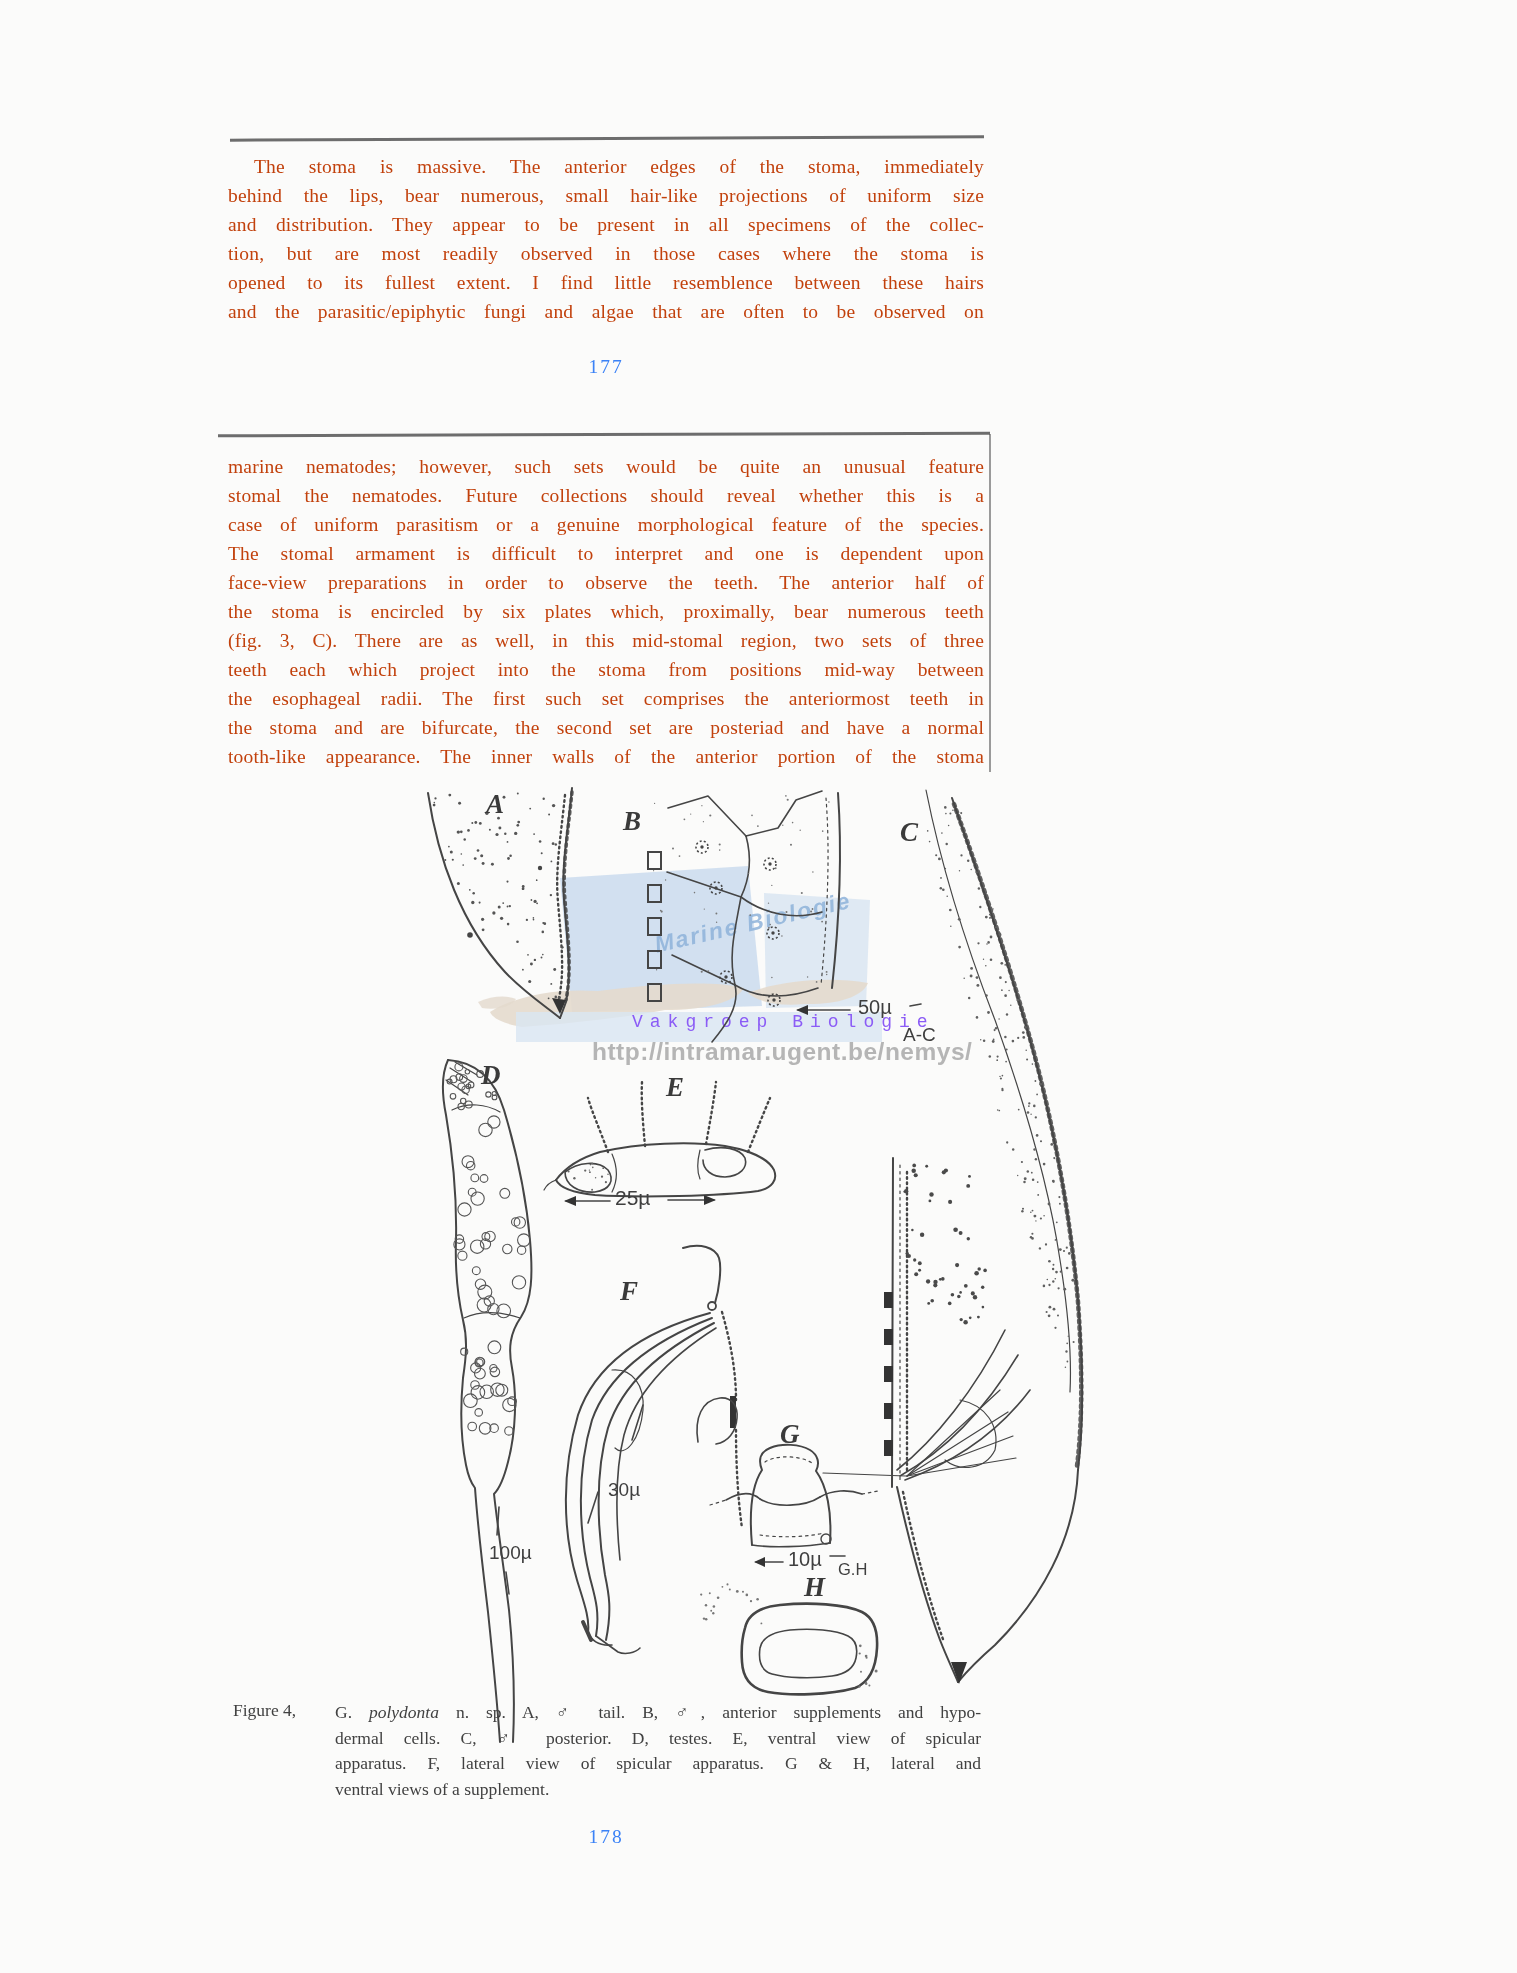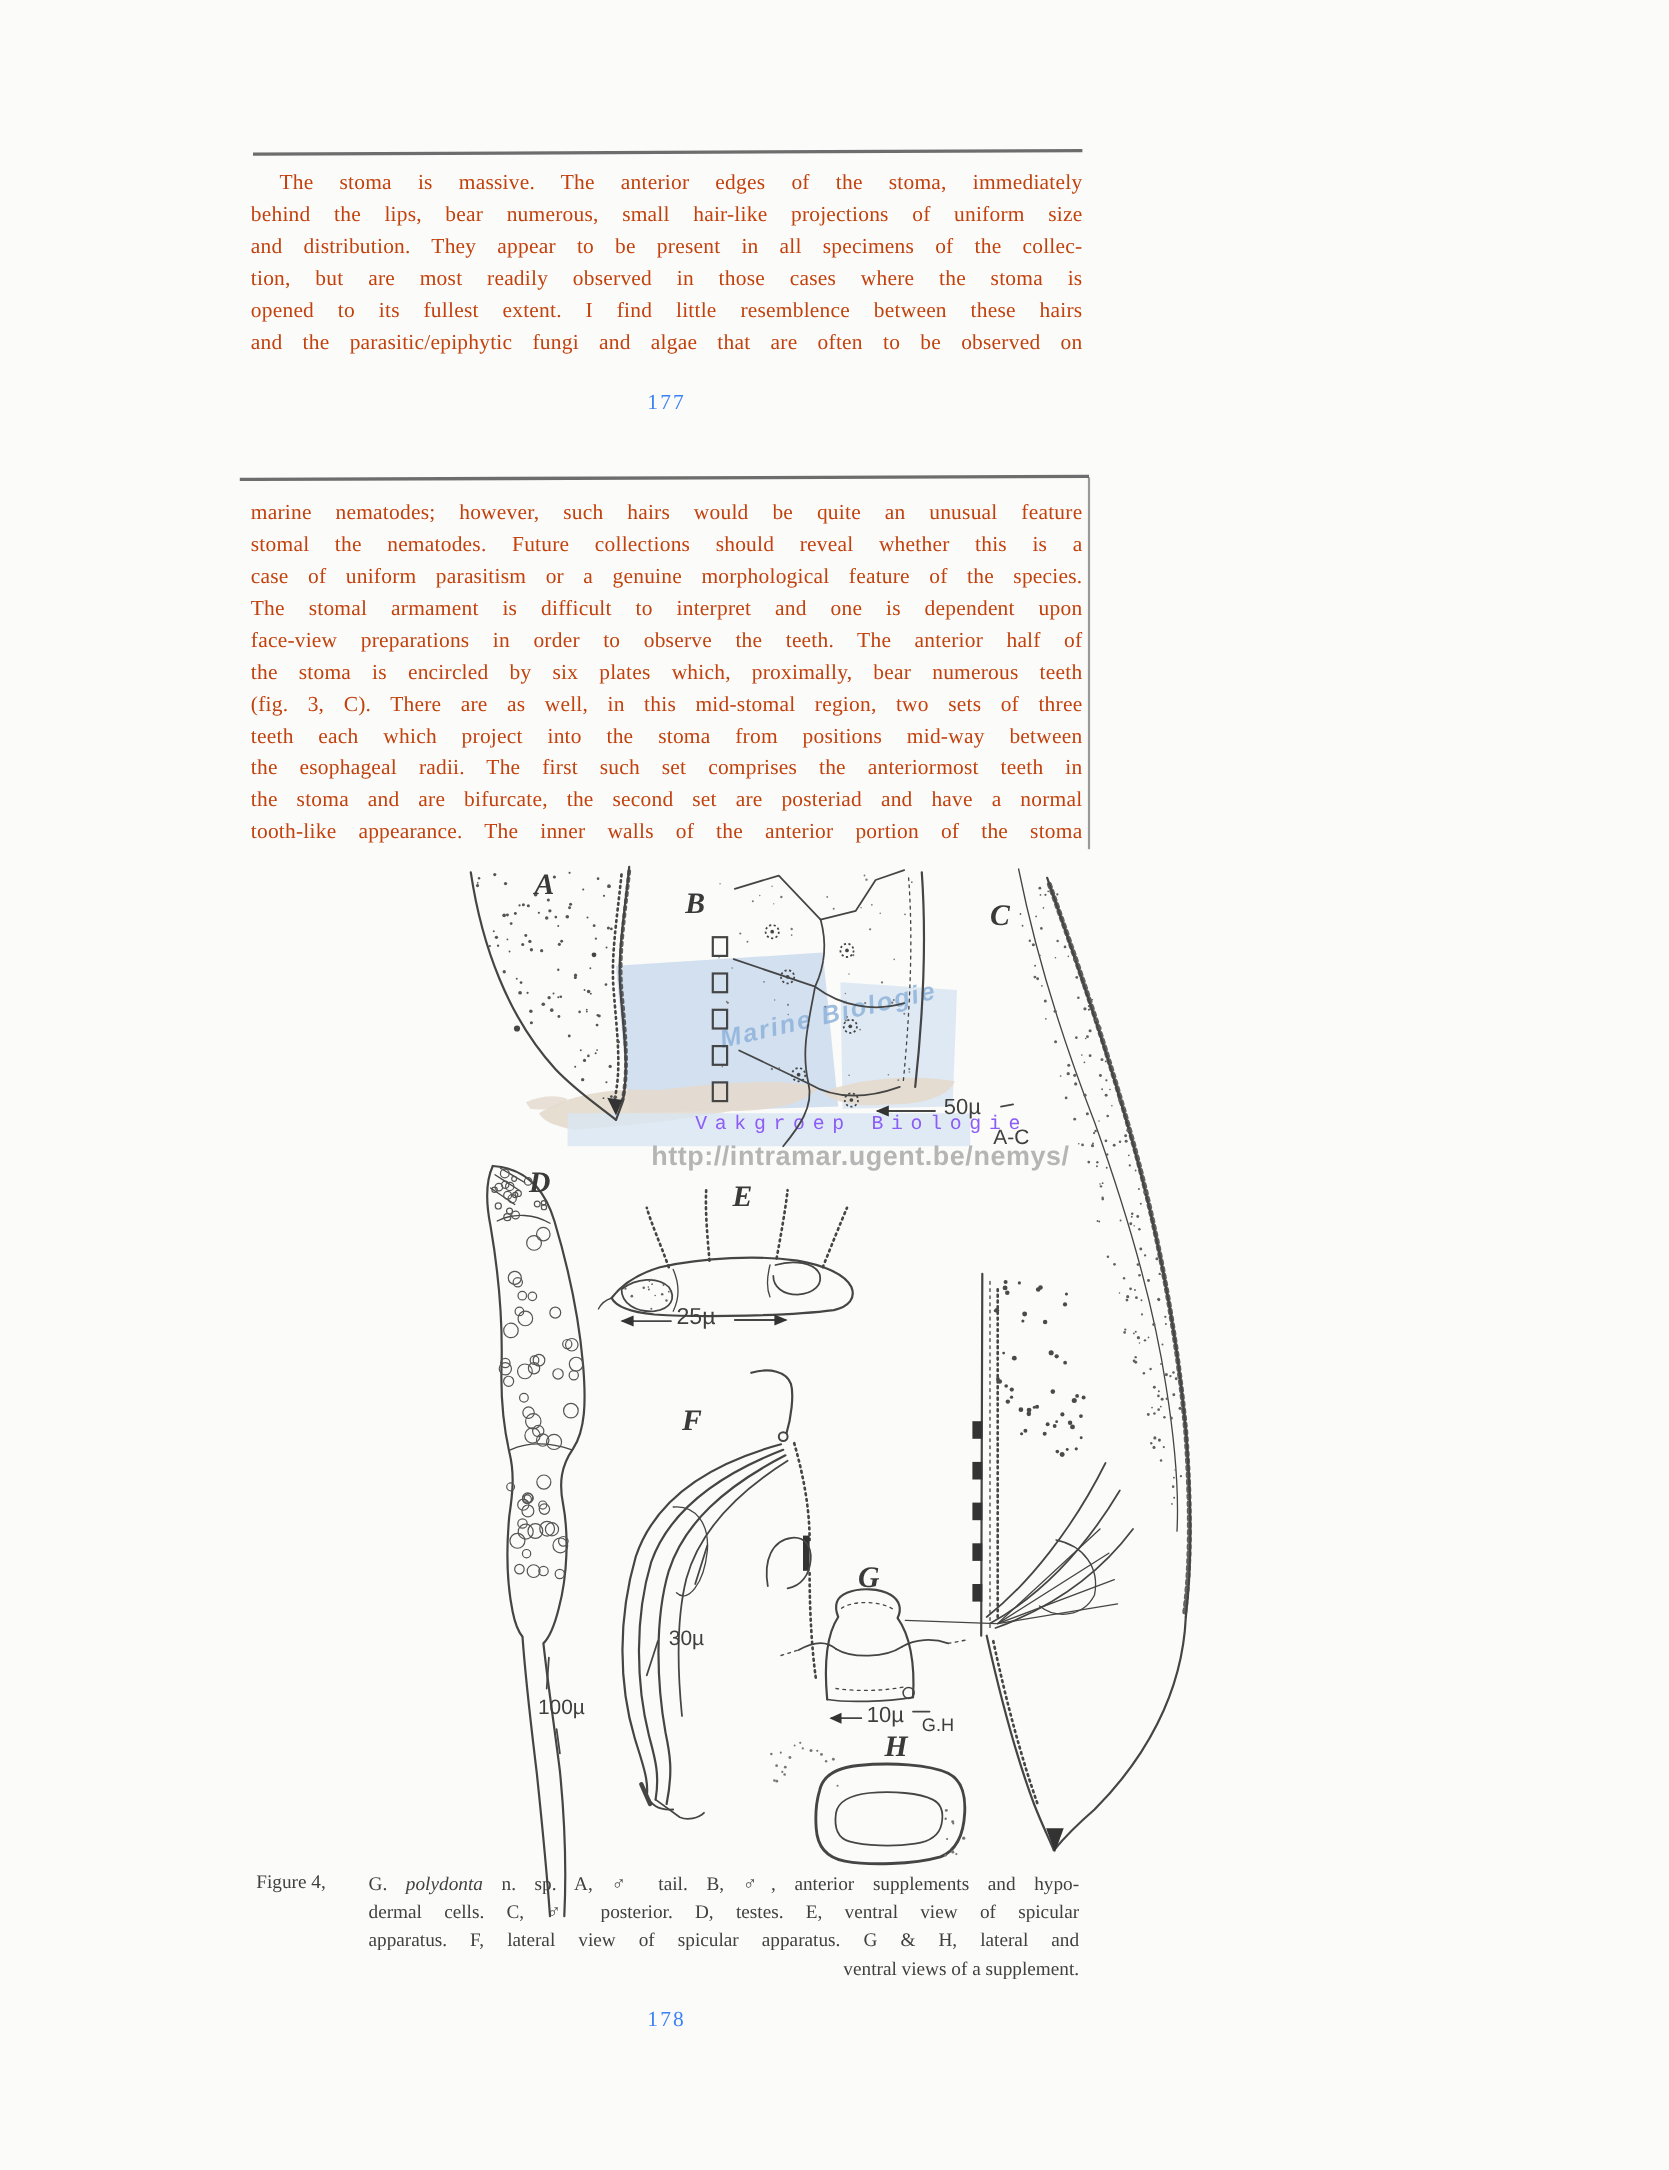--- a/index.html
+++ b/index.html
@@ -23,21 +23,21 @@
            font-size:18px;letter-spacing:7px;color:#8b5cf6;}
   .wm-url{position:absolute;left:592px;top:1038px;font-family:"Liberation Sans",sans-serif;
           font-size:24.5px;font-weight:bold;letter-spacing:.5px;color:#b5b5b5;}
   
   .flabel{position:absolute;font-style:italic;font-weight:600;font-size:27px;color:#3a3a3a;}
   .slabel{position:absolute;font-family:"Liberation Sans",sans-serif;color:#3f3f3f;}
   
   .cap-label{position:absolute;left:233px;top:1700px;font-size:17.5px;color:#414141;}
   .cap-lines{position:absolute;left:335px;top:1700px;width:646px;font-size:17.5px;
              line-height:25.5px;color:#414141;}
-  .cline{height:25.5px;text-align:right;}
+  .cline{height:25.5px;}
   .cline.just{text-align:justify;text-align-last:justify;}
   .ital{font-style:italic;}
   
   #fig-svg path,#fig-svg line,#fig-svg polyline{fill:none;stroke:#454545;stroke-width:2;
        stroke-linecap:round;stroke-linejoin:round;}
   #fig-svg .thin{stroke-width:1.2;}
   #fig-svg .med{stroke-width:1.6;}
   #fig-svg .dash{stroke-dasharray:2.5,4;}
   #fig-svg .dot{stroke-dasharray:1.6,3.6;stroke-width:2.4;}
   #fig-svg .serr{stroke-width:4.5;stroke-dasharray:2.5,4;opacity:.85;}
@@ -58,21 +58,21 @@
   <div class="tline">behind the lips, bear numerous, small hair-like projections of uniform size</div>
   <div class="tline">and distribution. They appear to be present in all specimens of the collec-</div>
   <div class="tline">tion, but are most readily observed in those cases where the stoma is</div>
   <div class="tline">opened to its fullest extent. I find little resemblence between these hairs</div>
   <div class="tline">and the parasitic/epiphytic fungi and algae that are often to be observed on</div>
 </div>
 
 <div class="pagenum" style="top:356px;">177</div>
 
 <div class="para" style="top:452px;">
-  <div class="tline">marine nematodes; however, such hairs would be quite an unusual feature</div>
+  <div class="tline">marine nematodes; however, such sets would be quite an unusual feature</div>
   <div class="tline">stomal the nematodes. Future collections should reveal whether this is a</div>
   <div class="tline">case of uniform parasitism or a genuine morphological feature of the species.</div>
   <div class="tline">The stomal armament is difficult to interpret and one is dependent upon</div>
   <div class="tline">face-view preparations in order to observe the teeth. The anterior half of</div>
   <div class="tline">the stoma is encircled by six plates which, proximally, bear numerous teeth</div>
   <div class="tline">(fig. 3, C). There are as well, in this mid-stomal region, two sets of three</div>
   <div class="tline">teeth each which project into the stoma from positions mid-way between</div>
   <div class="tline">the esophageal radii. The first such set comprises the anteriormost teeth in</div>
   <div class="tline">the stoma and are bifurcate, the second set are posteriad and have a normal</div>
   <div class="tline">tooth-like appearance. The inner walls of the anterior portion of the stoma</div>

